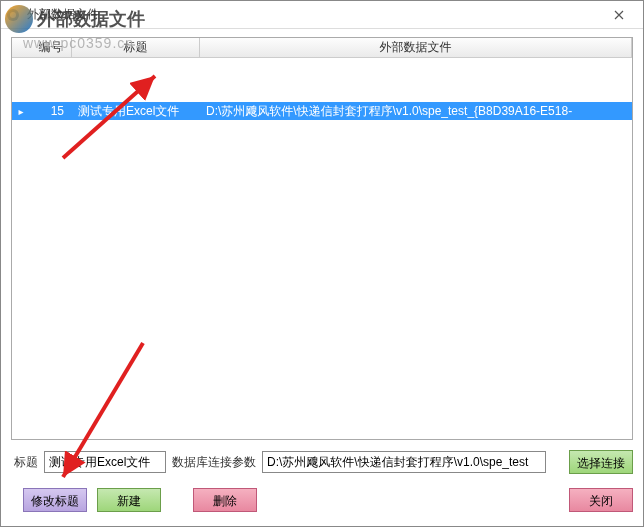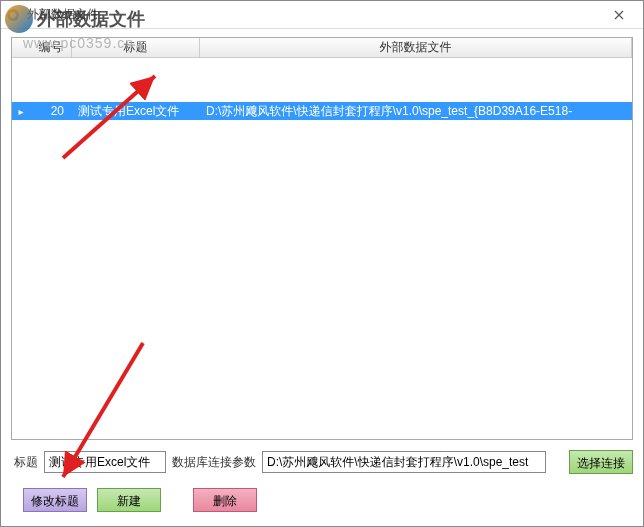--- a/index.html
+++ b/index.html
@@ -81,41 +81,42 @@
     <div class="table-container">
       <div class="table-header">
         <div class="th-expand"></div>
         <div class="th th-no">编号</div>
         <div class="th th-title">标题</div>
         <div class="th th-file">外部数据文件</div>
       </div>
       <div class="table-body">
         <div class="tr selected">
           <div class="td td-expand">▸</div>
-          <div class="td td-no">20</div>
+          <div class="td td-no">15</div>
           <div class="td td-title">测试专用Excel文件</div>
           <div class="td td-file">D:\苏州飕风软件\快递信封套打程序\v1.0\spe_test_{B8D39A16-E518-</div>
         </div>
       </div>
     </div>
 
     <div class="form-row">
       <span class="form-label">标题</span>
       <input class="form-input input-title" value="测试专用Excel文件" style="">
       <span class="form-label">数据库连接参数</span>
       <input class="form-input input-conn" value="D:\苏州飕风软件\快递信封套打程序\v1.0\spe_test" style="">
       <button class="btn btn-select">选择连接</button>
     </div>
 
     <div class="button-row">
       <button class="btn btn-edit">修改标题</button>
       <button class="btn btn-new">新建</button>
       <span style="width:12px;"></span>
       <button class="btn btn-delete">删除</button>
       <span class="button-spacer"></span>
+      <button class="btn btn-close">关闭</button>
     </div>
 
   </div>
 </div>
 
 <div class="watermark">
   <div class="watermark-logo">
     <span class="watermark-ball"></span>
     <span class="watermark-text">外部数据文件</span>
   </div>

